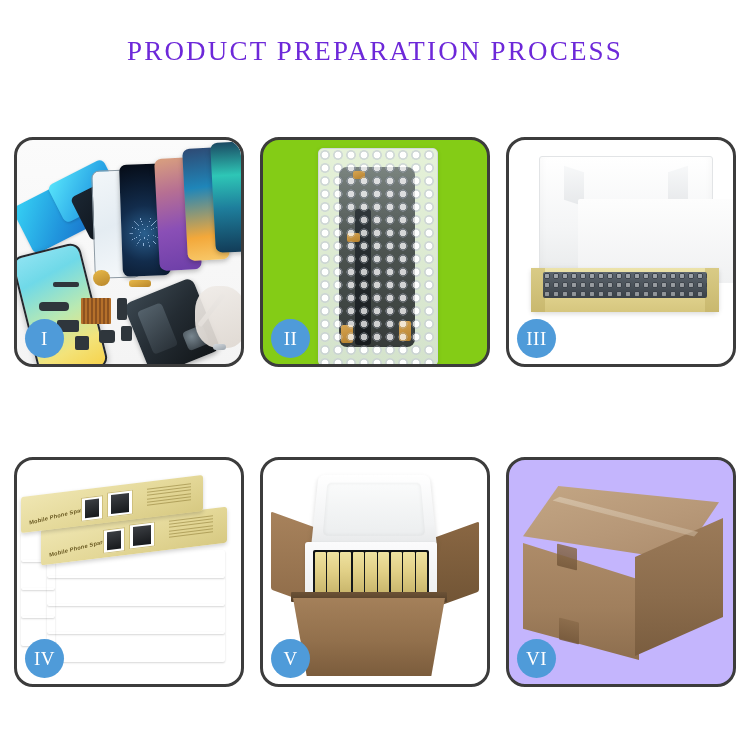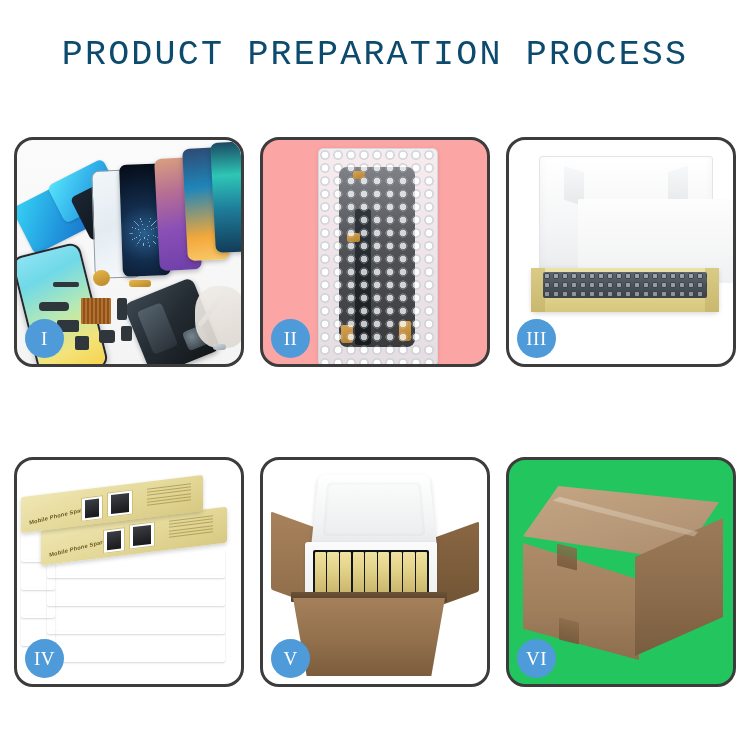--- a/index.html
+++ b/index.html
@@ -7,27 +7,27 @@
     width: 750px; height: 750px;
     background: #ffffff;
     font-family: "Liberation Sans", sans-serif;
     overflow: hidden;
   }
   .page { position: relative; width: 750px; height: 750px; background:#fff; }
 
   
   .header { padding-top: 38px; text-align: center; }
   .title {
-    font-size: 35px;
+    font-size: 27px;
     font-weight: 400;
     letter-spacing: 2.2px;
-    color: #0c4a6e;
+    color: #6d28d9;
     line-height: 1;
     white-space: nowrap;
-    font-family: Liberation Mono, monospace;
+    font-family: Liberation Serif, serif;
   }
   .subtitle {
     margin-top: 15px;
     font-size: 14.5px;
     font-weight: 400;
     letter-spacing: 0.35px;
     color: #2b2b2b;
     white-space: nowrap;
   }
 
@@ -178,21 +178,21 @@
     transform: rotate(38deg); border-radius:2px;
   }
   .hand {
     position:absolute; right:-6px; top:146px; width:52px; height:62px;
     background: linear-gradient(160deg,#f0ece8,#ded7d0);
     border-radius: 40% 46% 38% 44%;
     opacity:.92;
   }
 
   
-  .p2 { background: #fca5a5; }
+  .p2 { background: #84cc16; }
   .bag {
     position: absolute; left: 55px; top: 8px; width: 118px; height: 216px;
     background:
       radial-gradient(circle at 6px 6px, rgba(255,255,255,.95) 0 3.4px, rgba(205,212,218,.55) 3.6px 5px, transparent 5.2px),
       linear-gradient(180deg, rgba(246,248,250,.85), rgba(226,231,236,.85));
     background-size: 13px 13px, 100% 100%;
     border: 1px solid #d2d8dd;
     border-radius: 5px;
     box-shadow: 0 1px 4px rgba(0,0,0,.1);
   }
@@ -334,21 +334,21 @@
     overflow:hidden;
     display:flex; gap:1.4px; padding:1.5px;
   }
   .c5-inner b {
     flex:1; display:block;
     background: linear-gradient(180deg,#efe2a0 0%, #e2d188 45%, #c9b66c 100%);
     border-radius:1px;
   }
 
   
-  .p6 { background:#22c55e;text-decoration:underline; }
+  .p6 { background:#c4b5fd;text-decoration:underline; }
   .v6-top {
     position:absolute; left:14px; top:26px; width:196px; height:74px;
     background: linear-gradient(165deg,#c3a684 0%, #b79878 55%, #ab8b6b 100%);
     clip-path: polygon(18% 0, 100% 22%, 80% 100%, 0 68%);
   }
   .v6-left {
     position:absolute; left:14px; top:70px; width:116px; height:130px;
     background: linear-gradient(180deg,#b08e6b 0%, #a07f5d 60%, #8d6e4e 100%);
     clip-path: polygon(0 10%, 100% 38%, 100% 100%, 0 76%);
   }

